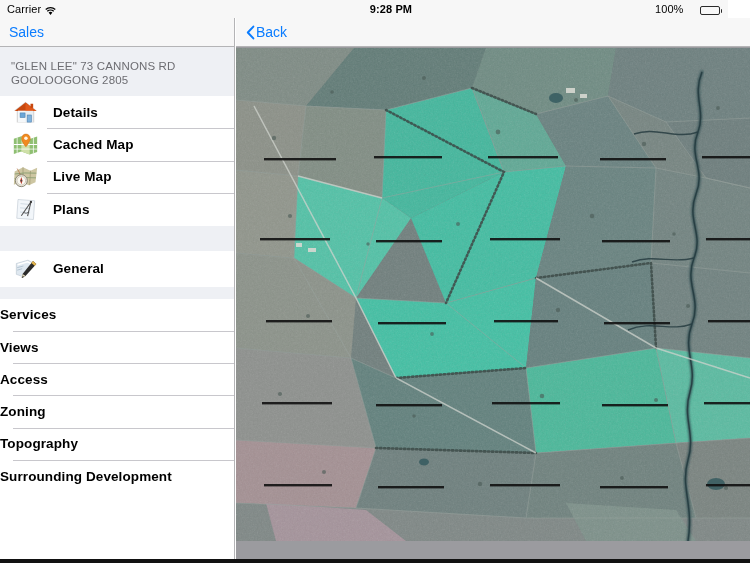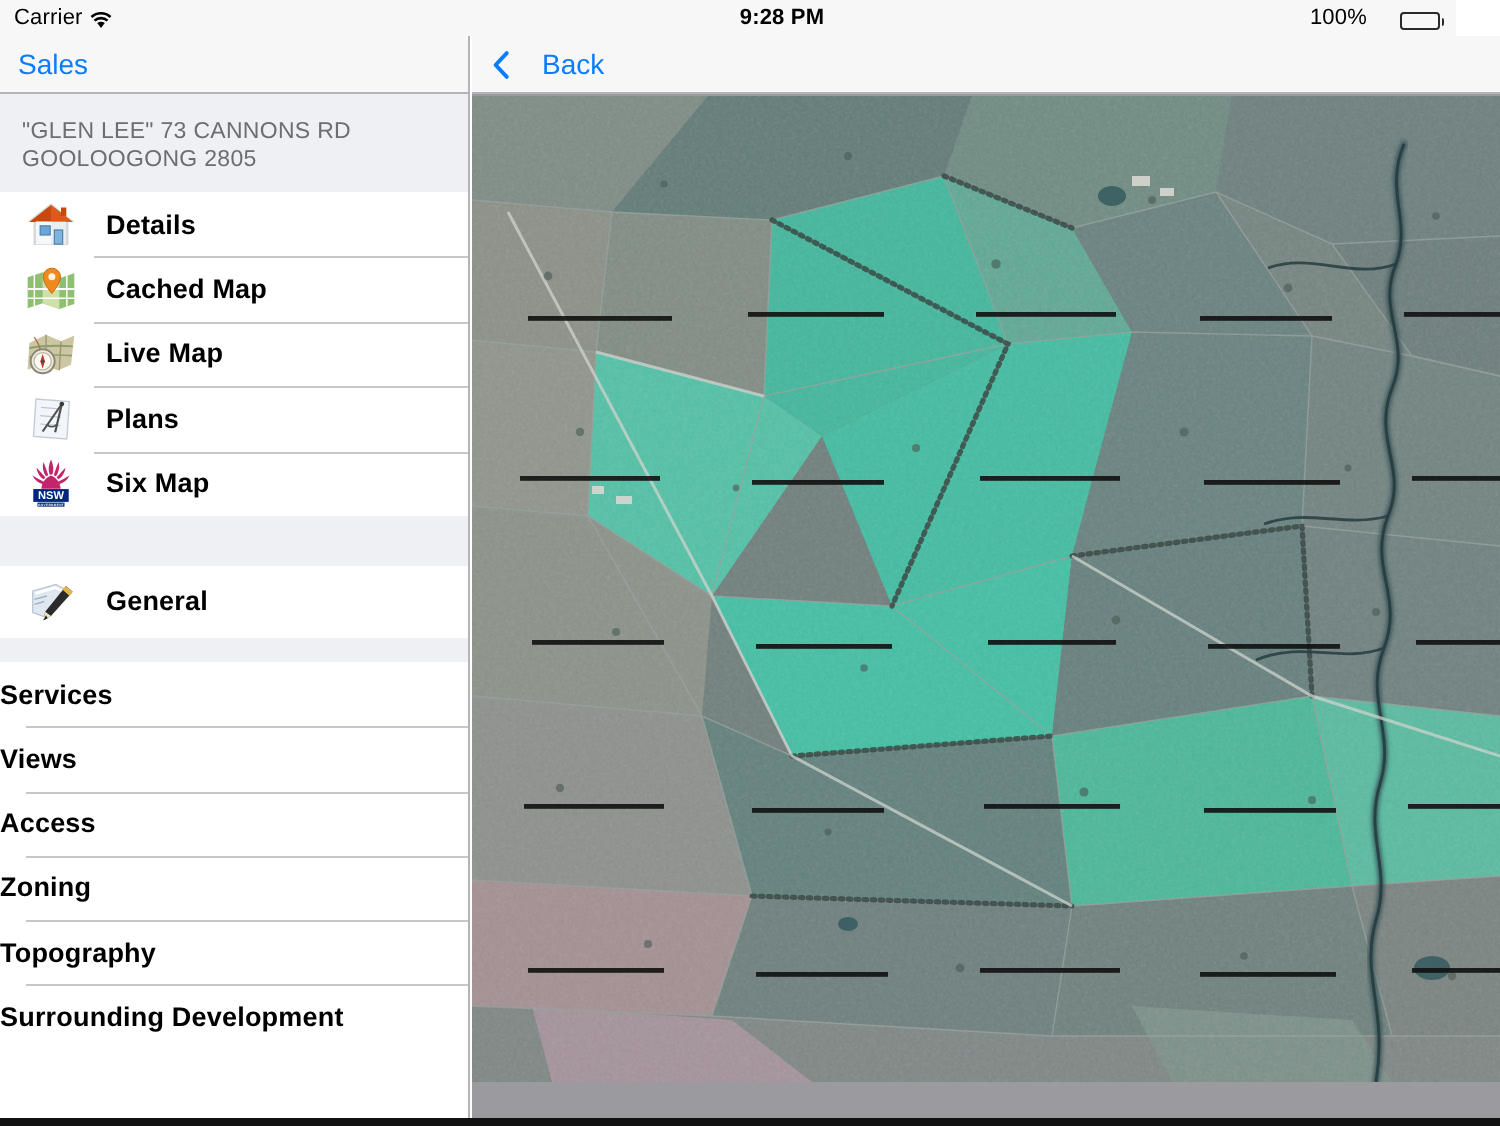--- a/index.html
+++ b/index.html
@@ -85,21 +85,21 @@
   .plain-row .row-label {
     font-size:13.5px; font-weight:bold; color:#000; letter-spacing:0.1px;
   }
 
   
   .detail-navbar {
     height:29px; background:#f7f7f7;
     border-bottom:1px solid #b4b4b6;
     display:flex; align-items:center; padding-left:10px;
   }
-  .back-btn { display:flex; align-items:center; color:#0a7cff; font-size:14px; gap:16px; cursor:pointer; }
+  .back-btn { display:flex; align-items:center; color:#0a7cff; font-size:14px; gap:1px; cursor:pointer; }
   .chev { display:inline-block; width:9px; height:15px; }
 
   
   .map-area { position:absolute; top:30px; left:0; width:514px; height:493px; overflow:hidden; }
   .map-canvas { position:absolute; inset:0; }
   .map-strip-grey { position:absolute; left:0; top:523px; width:514px; height:32px; background:#9b9b9f; }
 
   
   .bottom-dark { position:absolute; left:0; bottom:0; width:750px; height:4px; background:#111; }
 </style>
@@ -200,41 +200,20 @@
             <path d="M9.5 18 L21.5 19" stroke="#b9c6d2" stroke-width="0.7" fill="none"></path>
             <path d="M22.5 6 L11 22.5" stroke="#4f4f4f" stroke-width="1.3" fill="none"></path>
             <path d="M22.5 6 L18.5 23" stroke="#4f4f4f" stroke-width="1.3" fill="none"></path>
             <path d="M13.5 18.5 Q17 21 19.3 18.3" stroke="#4f4f4f" stroke-width="0.9" fill="none"></path>
             <circle cx="22.5" cy="6" r="1.4" fill="#3a3a3a"></circle>
           </svg>
         </span>
         <span class="row-label">Plans</span>
       </div>
 
-      <div class="icon-row">
-        <span class="ico-wrap">
-          <svg viewBox="0 0 32 32" width="27" height="27">
-            <g fill="#c4246c">
-              <path d="M16 2 C14.6 5 14.2 8 15.1 11 L16.9 11 C17.8 8 17.4 5 16 2Z"></path>
-              <path d="M11.4 3.6 C10.8 6.8 11.3 9.6 13 12 L14.4 11.4 C13.4 8.6 12.6 5.9 11.4 3.6Z"></path>
-              <path d="M20.6 3.6 C19.4 5.9 18.6 8.6 17.6 11.4 L19 12 C20.7 9.6 21.2 6.8 20.6 3.6Z"></path>
-              <path d="M7.4 6.8 C7.8 10 9.3 12.4 11.6 13.8 L12.7 12.7 C10.9 10.8 9.2 8.8 7.4 6.8Z"></path>
-              <path d="M24.6 6.8 C22.8 8.8 21.1 10.8 19.3 12.7 L20.4 13.8 C22.7 12.4 24.2 10 24.6 6.8Z"></path>
-              <path d="M5 11.6 C6.4 14.4 8.6 16.1 11.3 16.7 L11.8 15.3 C9.4 14.2 7.2 12.9 5 11.6Z"></path>
-              <path d="M27 11.6 C24.8 12.9 22.6 14.2 20.2 15.3 L20.7 16.7 C23.4 16.1 25.6 14.4 27 11.6Z"></path>
-              <path d="M16 11.5 C12.5 13 10.6 15.8 10.3 19.4 L21.7 19.4 C21.4 15.8 19.5 13 16 11.5Z"></path>
-            </g>
-            <rect x="5.5" y="19.6" width="21" height="7.6" fill="#00267f"></rect>
-            <text x="16" y="25.6" font-family="Liberation Sans, sans-serif" font-size="6.6" font-weight="bold" fill="#fff" text-anchor="middle">NSW</text>
-            <rect x="8" y="27.6" width="16" height="2.4" fill="#00267f"></rect>
-            <text x="16" y="29.5" font-family="Liberation Sans, sans-serif" font-size="1.9" font-weight="bold" fill="#fff" text-anchor="middle" letter-spacing="0.2">GOVERNMENT</text>
-          </svg>
-        </span>
-        <span class="row-label">Six Map</span>
-      </div>
 
     </div>
 
     <div class="gap-band"></div>
 
     <div class="grouped">
       <div class="icon-row" style="height:36px;">
         <span class="ico-wrap">
           <svg viewBox="0 0 32 30" width="27" height="25">
             <path d="M5 9 L19 5 L27 9.5 L13.5 25 L5 22 Z" fill="#dfe8f0" stroke="#b6c3cf" stroke-width="0.7"></path>

